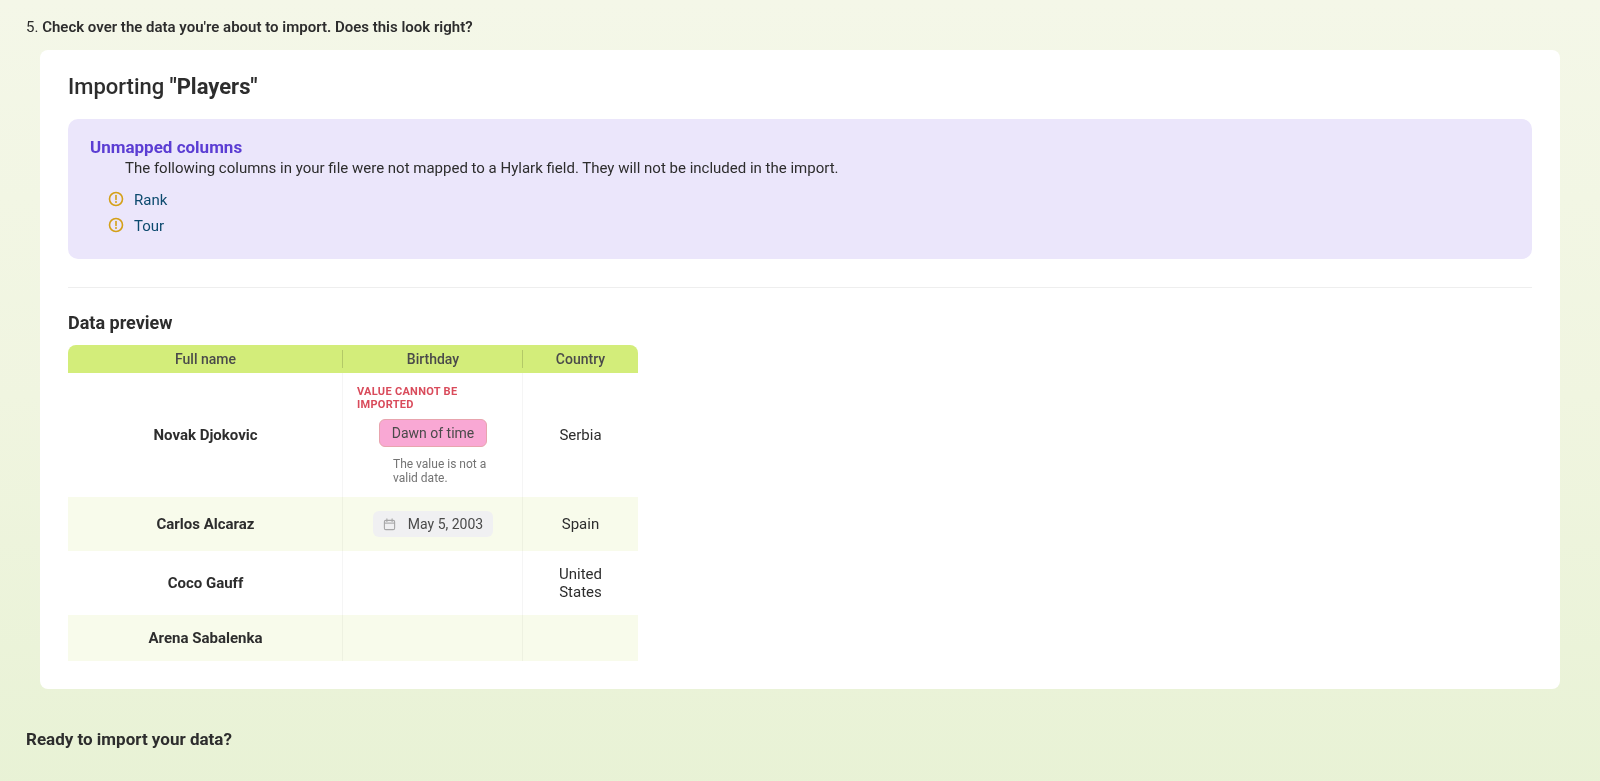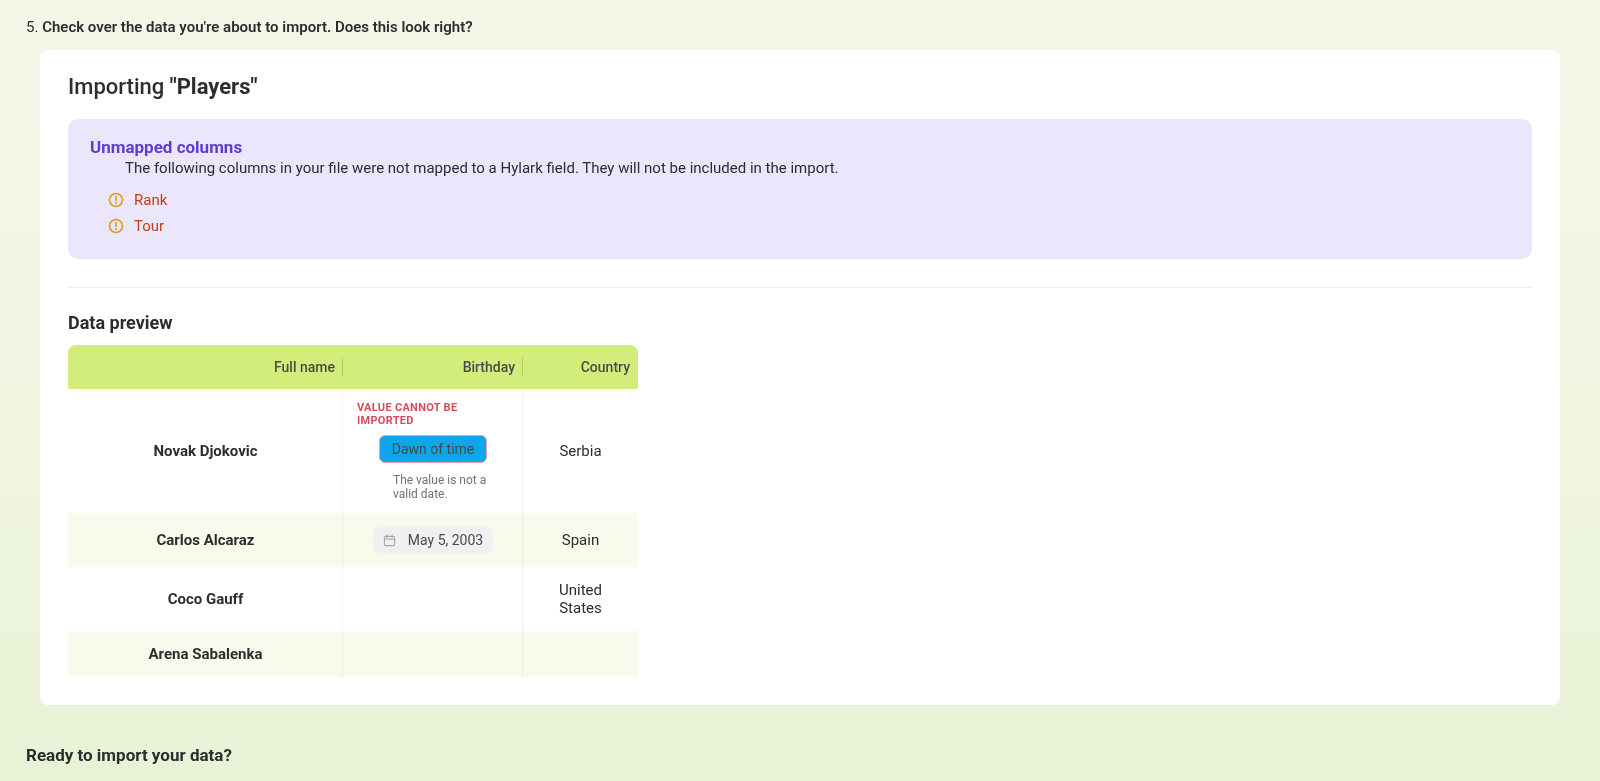--- a/index.html
+++ b/index.html
@@ -56,25 +56,24 @@
       color: #2d2d2d;
       margin-bottom: 10px;
       margin-left: 35px;
     }
     .unmapped-list {
       list-style: none;
       padding-left: 18px;
     }
     .unmapped-item {
       display: flex;
-      align-items: center;
       gap: 10px;
       padding: 4px 0;
       font-size: 15px;
-      color: #c2410c;
+      color: #0c4a6e;
     }
     .warn-icon {
       width: 16px;
       height: 16px;
       flex-shrink: 0;
     }
     .divider {
       height: 1px;
       background: #eeeeee;
       margin: 0 0 24px 0;
@@ -89,22 +88,22 @@
       border-collapse: collapse;
       width: 570px;
     }
     .preview-table thead tr {
       background: #d3ed7a;
     }
     .preview-table th {
       font-weight: 500;
       font-size: 14px;
       color: #4a4a4a;
-      padding: 14px 8px;
-      text-align: right;
+      padding: 6px 8px;
+      text-align: center;
       position: relative;
     }
     .preview-table th:not(:last-child)::after {
       content: '';
       position: absolute;
       right: 0;
       top: 50%;
       transform: translateY(-50%);
       width: 1px;
       height: 18px;
@@ -155,21 +154,21 @@
       font-size: 11px;
       font-weight: 700;
       letter-spacing: 0.3px;
       color: #d94b5b;
       margin-bottom: 8px;
       text-align: left;
     }
     .error-chip {
       display: inline-block;
       border: 1px solid #e8a4ae;
-      background: #0ea5e9;
+      background: #f9a8d4;
       color: #4a4a4a;
       border-radius: 6px;
       padding: 5px 12px;
       font-size: 14px;
     }
     .error-hint {
       font-size: 12px;
       color: #737373;
       margin-top: 10px;
       text-align: left;

